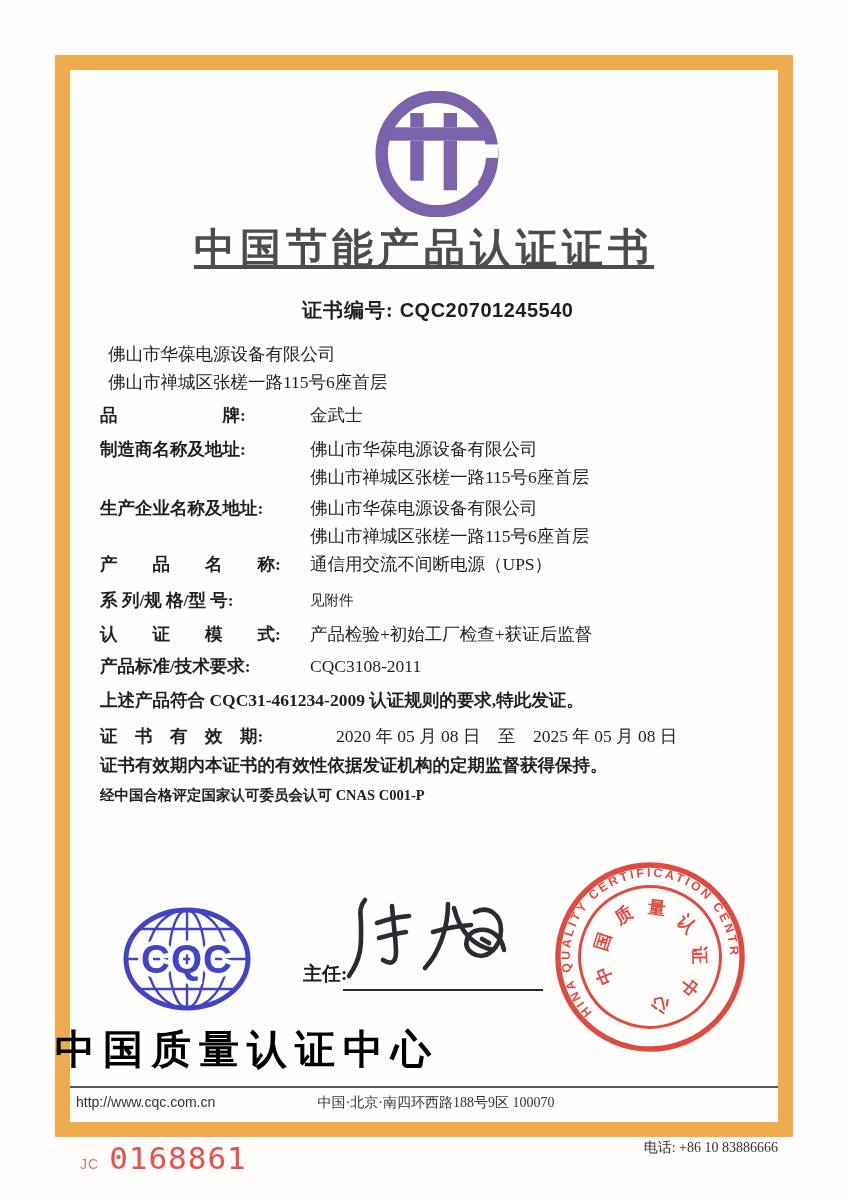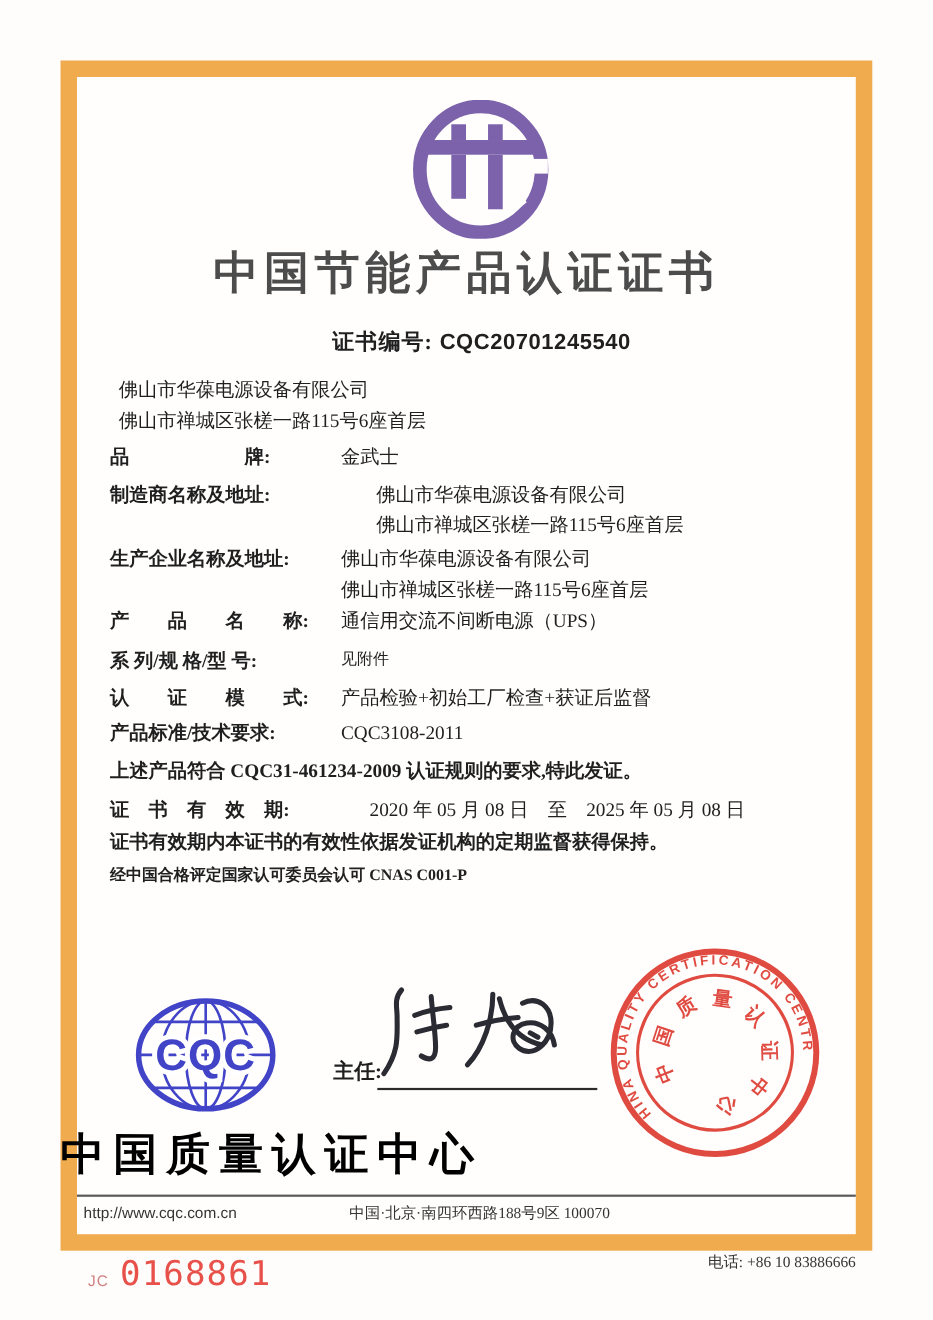--- a/index.html
+++ b/index.html
@@ -1,20 +1,20 @@
 <!DOCTYPE html>
 <html><head>
 <meta charset="utf-8">
 <style>
   html,body{margin:0;padding:0;}
   body{width:848px;height:1200px;background:#fefdfb;font-family:"Liberation Serif",serif;color:#1f1f1f;}
   .page{position:relative;width:848px;height:1200px;overflow:hidden;}
   .frame{position:absolute;left:55px;top:55px;width:738px;height:1082px;border:15px solid #efab4e;box-sizing:border-box;background:#fffefd;}
   .abs{position:absolute;}
-  .title{left:55px;top:221px;width:738px;text-align:center;font-size:41px;letter-spacing:5px;font-weight:600;color:#4c4c4c;font-family:"Liberation Sans",sans-serif;}
+  .title{left:55px;top:221px;width:738px;text-align:center;font-size:41px;letter-spacing:5px;font-weight:600;color:#4c4c4c;font-family:"Liberation Sans",sans-serif;text-decoration:underline;}
   .certno{left:302px;top:297px;font-size:20px;font-weight:bold;letter-spacing:1px;}
   .certno .num{font-family:"Liberation Sans",sans-serif;font-size:20px;letter-spacing:0.5px;}
   .row{position:absolute;left:100px;display:flex;align-items:flex-start;}
   .flabel{flex:0 0 202px;font-weight:bold;font-size:17.5px;line-height:28px;white-space:pre;}
   .fvalue{margin-left:8px;font-size:17.5px;line-height:28px;white-space:pre-line;}
   .small-val{font-size:14.5px;line-height:28px;}
   .stmt{left:100px;font-size:17.5px;font-weight:bold;}
   .cnas{left:100px;font-size:14.5px;font-weight:600;}
   .validity-val{margin-left:34px;}
   .director{left:303px;top:961px;font-size:19px;font-weight:bold;}
@@ -56,21 +56,21 @@
   </div>
 
   <div class="row" style="top:340px;">
     <span class="fvalue">佛山市华葆电源设备有限公司
 佛山市禅城区张槎一路115号6座首层</span>
   </div>
   <div class="row" style="top:401px;">
     <span class="flabel">品　　　　　　牌: </span>
     <span class="fvalue">金武士</span>
   </div>
-  <div class="row" style="top:435px;gap:32px;">
+  <div class="row" style="top:435px;">
     <span class="flabel">制造商名称及地址: </span>
     <span class="fvalue">佛山市华葆电源设备有限公司
 佛山市禅城区张槎一路115号6座首层</span>
   </div>
   <div class="row" style="top:494px;">
     <span class="flabel">生产企业名称及地址: </span>
     <span class="fvalue">佛山市华葆电源设备有限公司
 佛山市禅城区张槎一路115号6座首层</span>
   </div>
   <div class="row" style="top:550px;">

